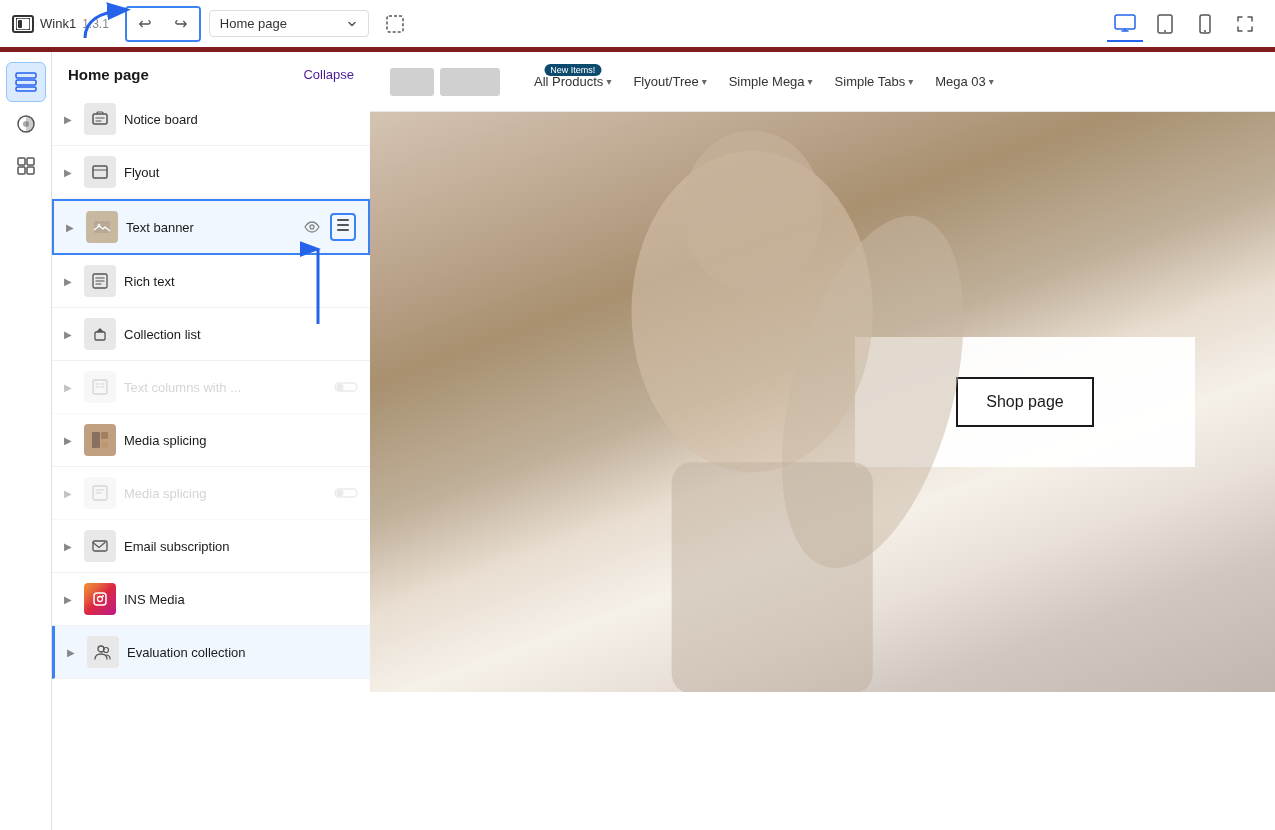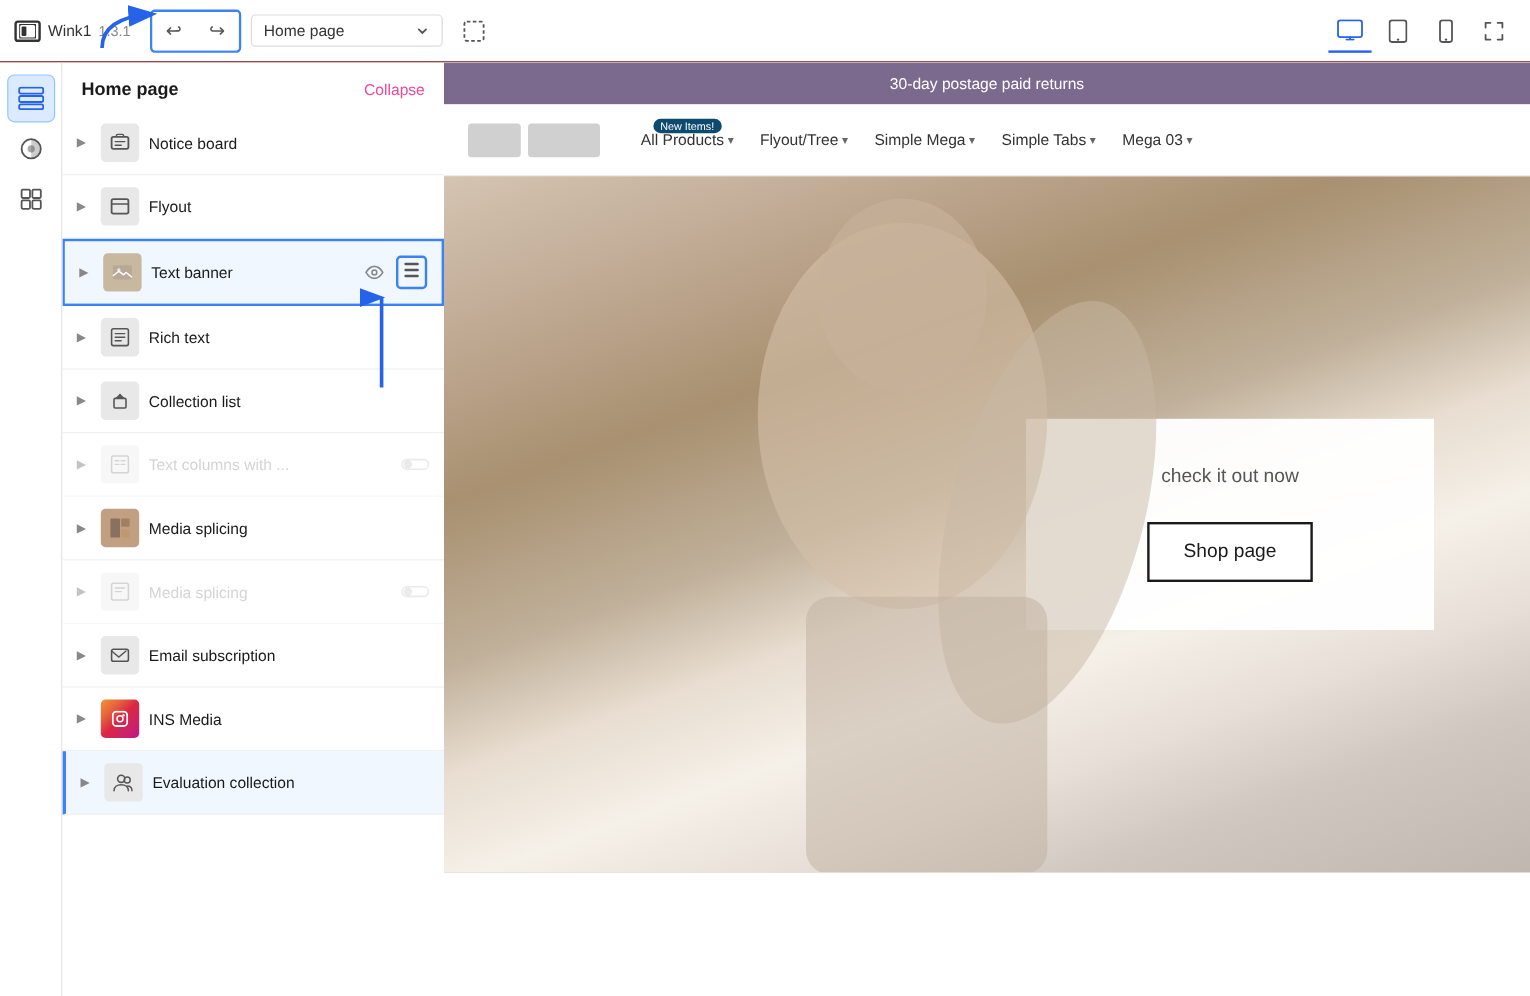--- a/index.html
+++ b/index.html
@@ -1,37 +1,37 @@
 <!DOCTYPE html>
 <html><head>
   <meta charset="utf-8">
   <style>
     * { box-sizing: border-box; margin: 0; padding: 0; }
     body { font-family: -apple-system, BlinkMacSystemFont, 'Segoe UI', sans-serif; background: #f0f0f0; width: 1275px; height: 830px; overflow: hidden; display: flex; flex-direction: column; }
 
     
     .toolbar {
       display: flex; align-items: center; height: 52px; background: #fff;
-      border-bottom: 1px solid #7f1d1d; padding: 0 12px; gap: 8px; flex-shrink: 0;
+      border-bottom: 5px solid #7f1d1d; padding: 0 12px; gap: 8px; flex-shrink: 0;
     }
     .toolbar-logo { display: flex; align-items: center; gap: 6px; font-size: 13px; color: #333; margin-right: 8px; }
     .toolbar-logo-icon { width: 22px; height: 18px; border: 2px solid #333; border-radius: 3px; display: flex; align-items: center; justify-content: center; font-size: 9px; color: #333; }
     .toolbar-undo-redo { display: flex; gap: 0; border: 2px solid #3b82f6; border-radius: 4px; overflow: hidden; }
     .toolbar-btn { width: 36px; height: 32px; background: #fff; border: none; cursor: pointer; display: flex; align-items: center; justify-content: center; font-size: 16px; color: #555; }
     .toolbar-btn:disabled { color: #bbb; }
     .page-selector { display: flex; align-items: center; gap: 4px; border: 1px solid #ddd; border-radius: 4px; padding: 5px 10px; font-size: 13px; color: #333; background: #fff; cursor: pointer; min-width: 160px; }
     .page-selector svg { margin-left: auto; }
     .toolbar-icon-btn { width: 36px; height: 36px; background: #fff; border: none; cursor: pointer; display: flex; align-items: center; justify-content: center; color: #555; border-radius: 4px; }
     .toolbar-right { margin-left: auto; display: flex; gap: 8px; align-items: center; }
     .view-icons { display: flex; gap: 4px; }
 
     
     .main-layout { display: flex; flex: 1; overflow: hidden; }
     .sidebar-title { font-size: 15px; font-weight: 600; color: #1a1a1a; }
-    .collapse-btn { font-size: 13px; color: #ec4899; cursor: pointer; background: none; border: none; }
+    .collapse-btn { font-size: 13px; color: #4c1d95; cursor: pointer; background: none; border: none; }
 
     .sidebar-list { flex: 1; overflow-y: auto; }
     .sidebar-item { display: flex; align-items: center; padding: 10px 12px; border-bottom: 1px solid #f0f0f0; cursor: pointer; gap: 8px; position: relative; min-height: 52px; }
     .sidebar-item.active { border-left: 3px solid #3b82f6; background: #f0f7ff; }
     .sidebar-item.highlighted { border: 2px solid #3b82f6; }
     .sidebar-item.disabled { opacity: 0.5; }
     .sidebar-item-chevron { font-size: 10px; color: #888; width: 12px; flex-shrink: 0; }
     .sidebar-item-icon { width: 32px; height: 32px; border-radius: 4px; overflow: hidden; display: flex; align-items: center; justify-content: center; background: #f0f0f0; flex-shrink: 0; }
     .sidebar-item-label { font-size: 13px; color: #1a1a1a; flex: 1; }
     .sidebar-item-label.disabled { color: #aaa; }
@@ -350,23 +350,20 @@
         </div>
         <span class="sidebar-item-label">Evaluation collection</span>
       </div>
 
     </div>
   </div>
 
   <div class="preview">
     <div class="preview-inner">
 
-      <div class="notice-bar">
-        <span>30-day postage paid returns</span>
-      </div>
 
       <div class="nav-bar">
         <div class="nav-logo-area">
           <div class="nav-logo-block" style="width:44px;"></div>
           <div class="nav-logo-block" style="width:60px;"></div>
         </div>
         <div class="nav-links">
           <div class="nav-link-wrap">
             <div style="position:absolute; top:-4px; left:50%; transform:translateX(-50%); background:#0c4a6e; color:#fff; font-size:9px; padding:1px 6px; border-radius:10px; white-space:nowrap; z-index:5;">
               <span>New Items!</span>
@@ -407,21 +404,20 @@
 
             <ellipse cx="500" cy="280" rx="80" ry="180" fill="#c8b8a4" opacity="0.5" transform="rotate(15,500,280)"></ellipse>
 
             <rect x="300" y="350" width="200" height="230" rx="20" fill="#c0afa0" opacity="0.5"></rect>
 
             <ellipse cx="560" cy="700" rx="40" ry="60" fill="#a89070" opacity="0.8"></ellipse>
           </svg>
         </div>
 
         <div class="hero-card">
-          <div class="hero-card-sub">check it out now</div>
           <div class="hero-btns">
             <button class="hero-btn">Shop page</button>
           </div>
         </div>
       </div>
 
     </div>
   </div>
 
 </div>

